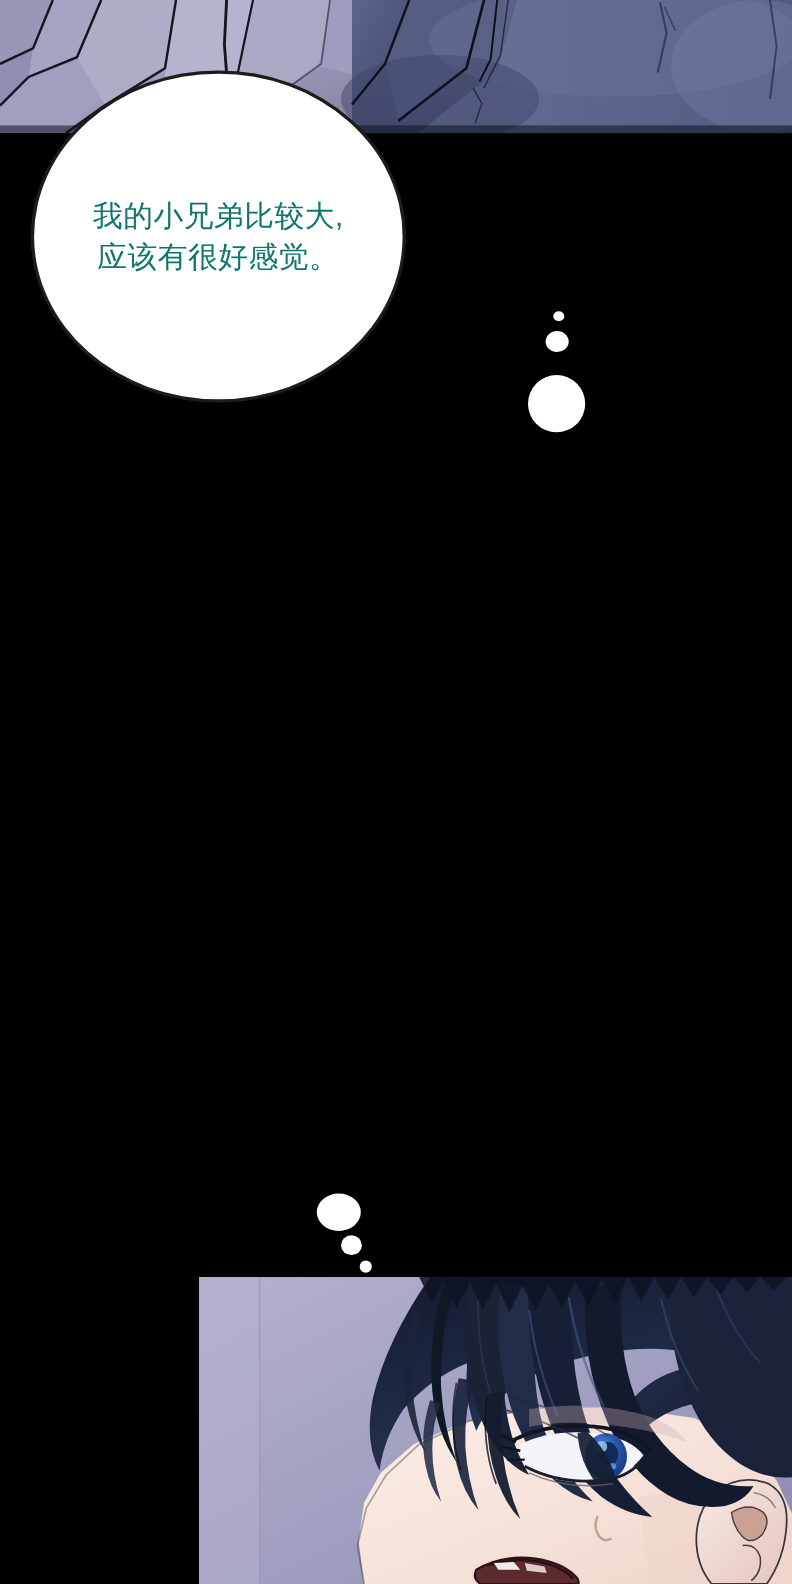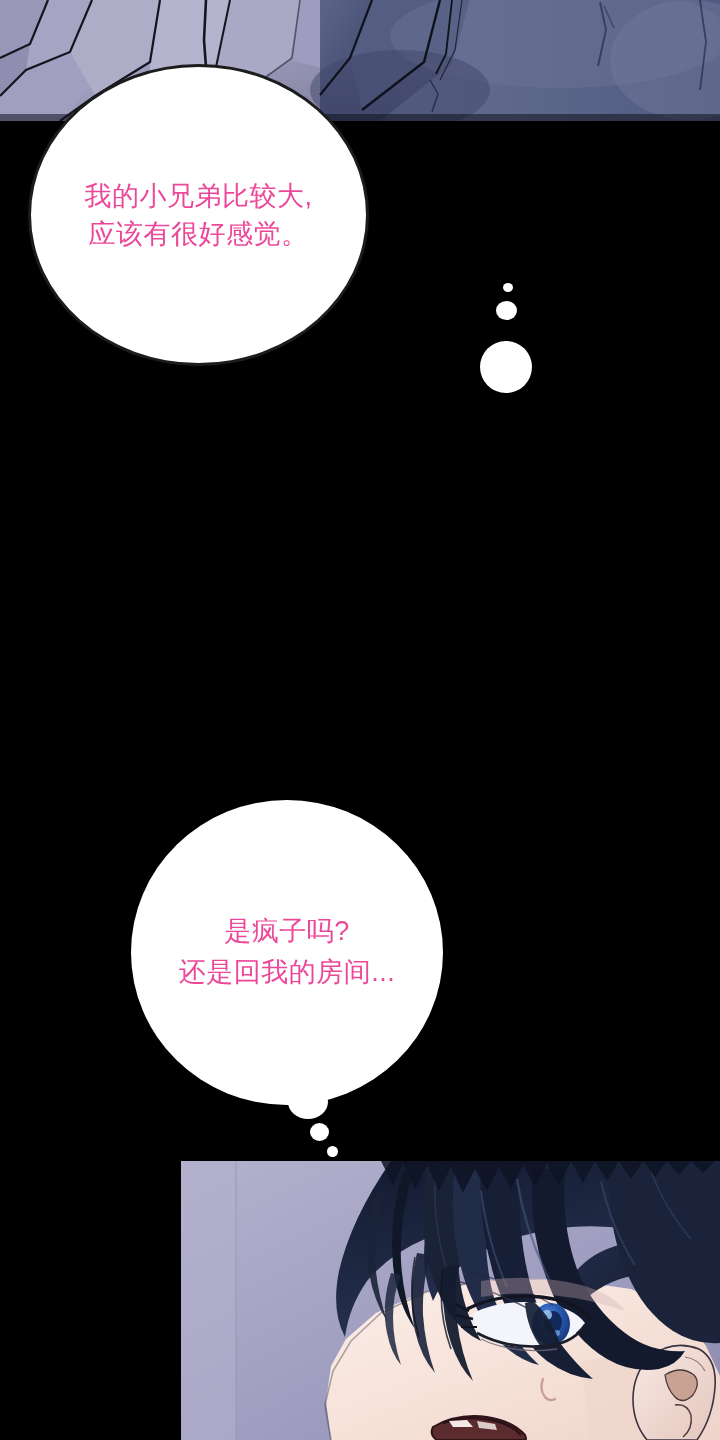--- a/index.html
+++ b/index.html
@@ -48,21 +48,21 @@
   .bubble {
     position: absolute;
     background: #ffffff;
     border-radius: 50%;
     display: flex;
     align-items: center;
     justify-content: center;
     box-sizing: border-box;
   }
   .bubble-text {
-    color: #ec4899;
+    color: #0f766e;
     font-size: 27px;
     line-height: 1.42;
     text-align: center;
     white-space: pre-line;
     letter-spacing: 0.5px;
     font-weight: 400;
     padding: 0 6px;
   }
 
   
@@ -206,24 +206,20 @@
 
   <div class="bubble" id="bubble-1">
     <div class="bubble-text">我的小兄弟比较大,
 应该有很好感觉。</div>
   </div>
 
   <div class="dot" id="b2-dot-small"></div>
   <div class="dot" id="b2-dot-large"></div>
   <div id="bubble-2-bump"></div>
 
-  <div class="bubble" id="bubble-3">
-    <div class="bubble-text">是疯子吗?
-还是回我的房间...</div>
-  </div>
   <div id="bubble-3-bump"></div>
   <div class="dot" id="b3-dot-large"></div>
   <div class="dot" id="b3-dot-small"></div>
 
   <div class="panel-bottom">
     <svg viewBox="0 0 539 279" preserveAspectRatio="none">
       <defs>
         <linearGradient id="bgGrad" x1="0" y1="0" x2="1" y2="1">
           <stop offset="0%" stop-color="#b3b1cd"></stop>
           <stop offset="55%" stop-color="#a09ec0"></stop>

